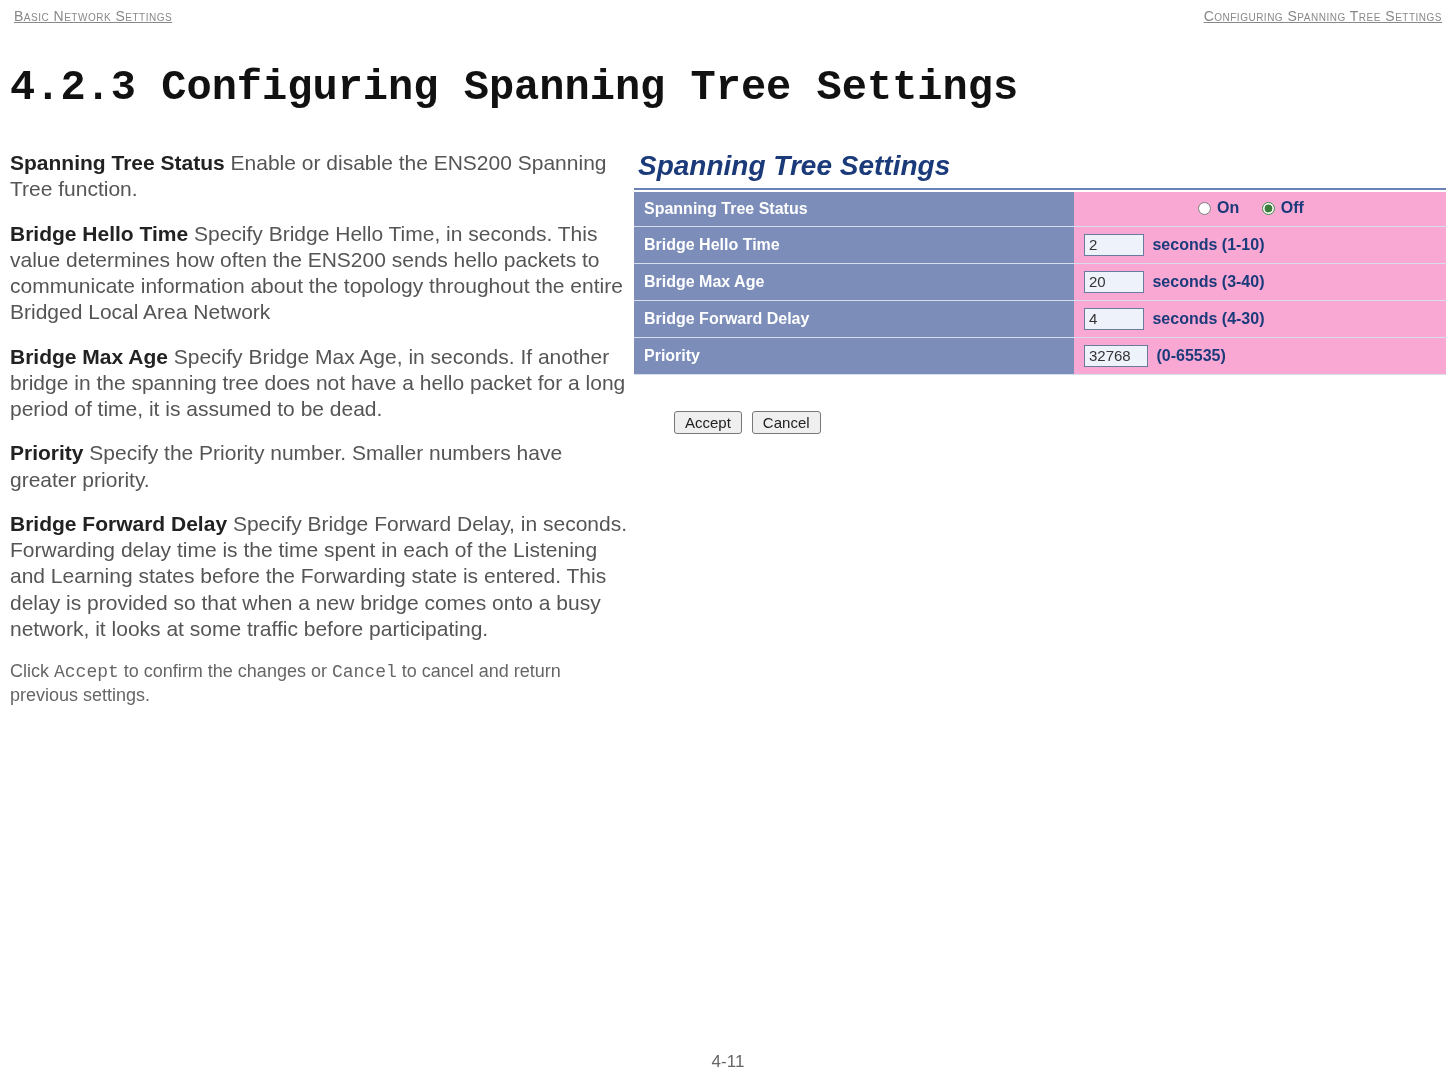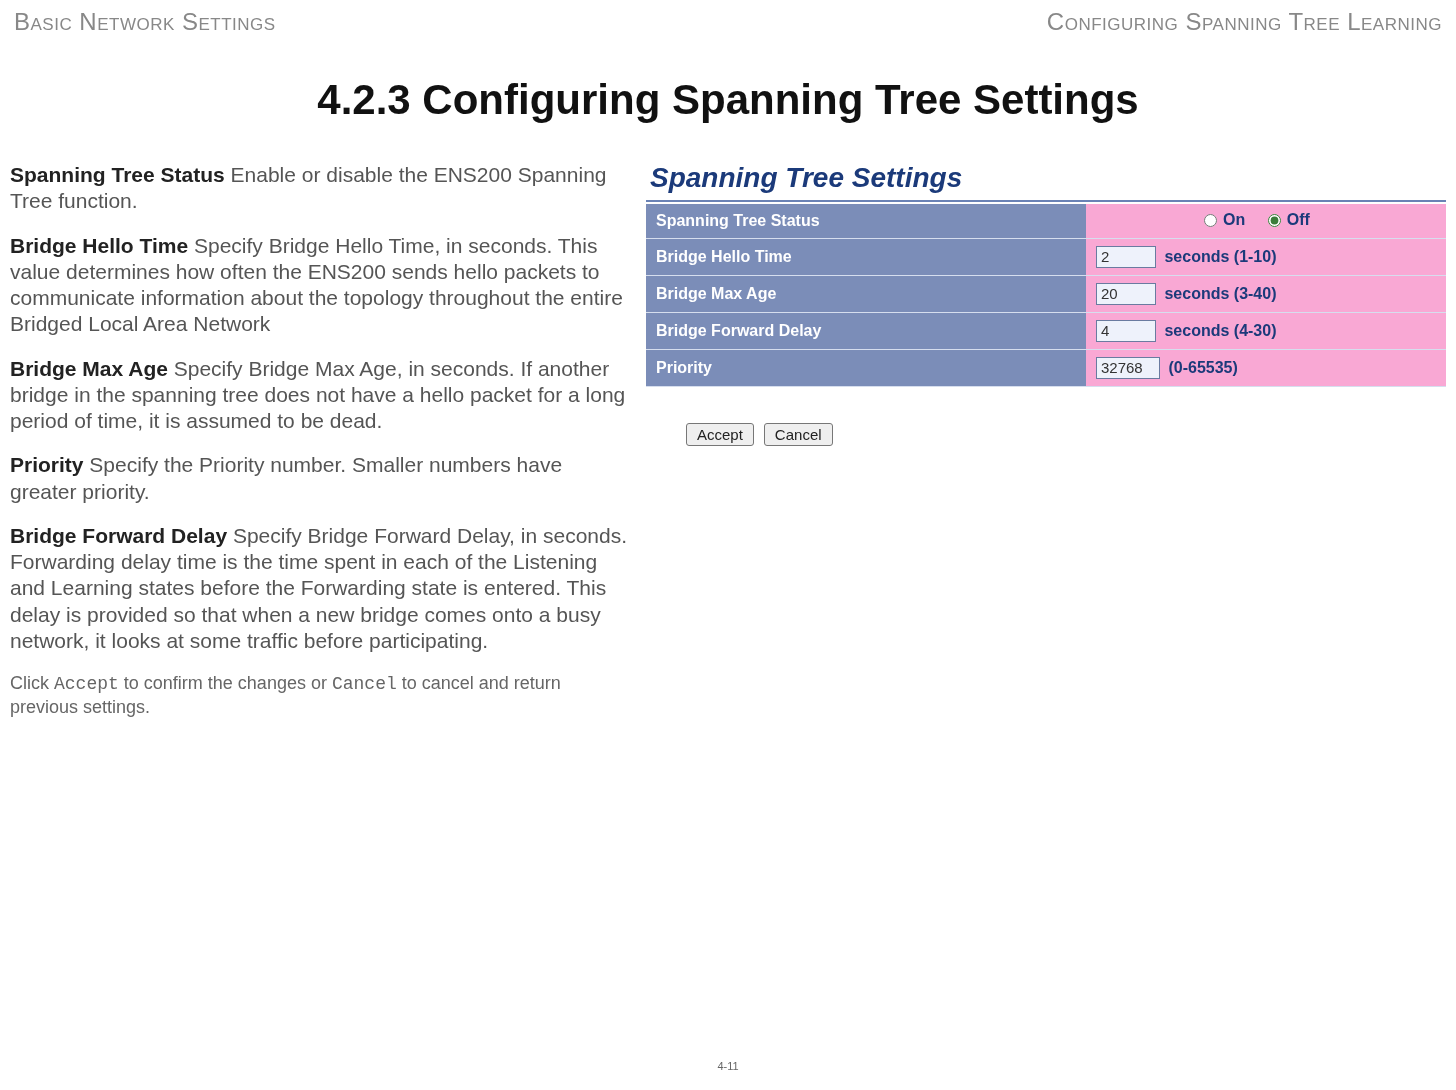--- a/index.html
+++ b/index.html
@@ -9,37 +9,37 @@
     width: 1456px;
     height: 1090px;
     background: #fff;
     position: relative;
     padding: 8px 10px 0 10px;
   }
   .header-row {
     display: flex;
     justify-content: space-between;
     font-variant: small-caps;
-    font-size: 24px;
+    font-size: 14px;
     color: #888;
     letter-spacing: 0.5px;
     padding: 0 4px;
+    text-decoration: underline;
   }
   .section-title {
-    font-family: Liberation Sans, sans-serif;
+    font-family: Liberation Mono, monospace;
     font-weight: bold;
     font-size: 42px;
     color: #111;
     margin-top: 40px;
     margin-bottom: 38px;
-    text-align: center;
   }
   .content-row {
     display: flex;
-    gap: 18px;
+    gap: 6px;
   }
   .left-col {
     width: 618px;
     font-size: 21px;
     line-height: 1.25;
     color: #555;
   }
   .term-block { margin-bottom: 18px; }
   .term { font-weight: bold; color: #222; }
   .footer-note {
@@ -122,30 +122,30 @@
     border-radius: 3px;
     color: #222;
     cursor: pointer;
   }
   .page-number {
     position: absolute;
     bottom: 18px;
     left: 0;
     width: 100%;
     text-align: center;
-    font-size: 11px;
+    font-size: 17px;
     color: #666;
   }
 </style>
 </head>
 <body>
 
 <div class="header-row">
   <div>Basic Network Settings</div>
-  <div>Configuring Spanning Tree Learning</div>
+  <div>Configuring Spanning Tree Settings</div>
 </div>
 
 <h1 class="section-title">4.2.3 Configuring Spanning Tree Settings</h1>
 
 <div class="content-row">
   <div class="left-col">
     <div class="term-block">
       <span class="term">Spanning Tree Status</span><span>  Enable or disable the ENS200 Spanning Tree function.</span>
     </div>
     <div class="term-block">

